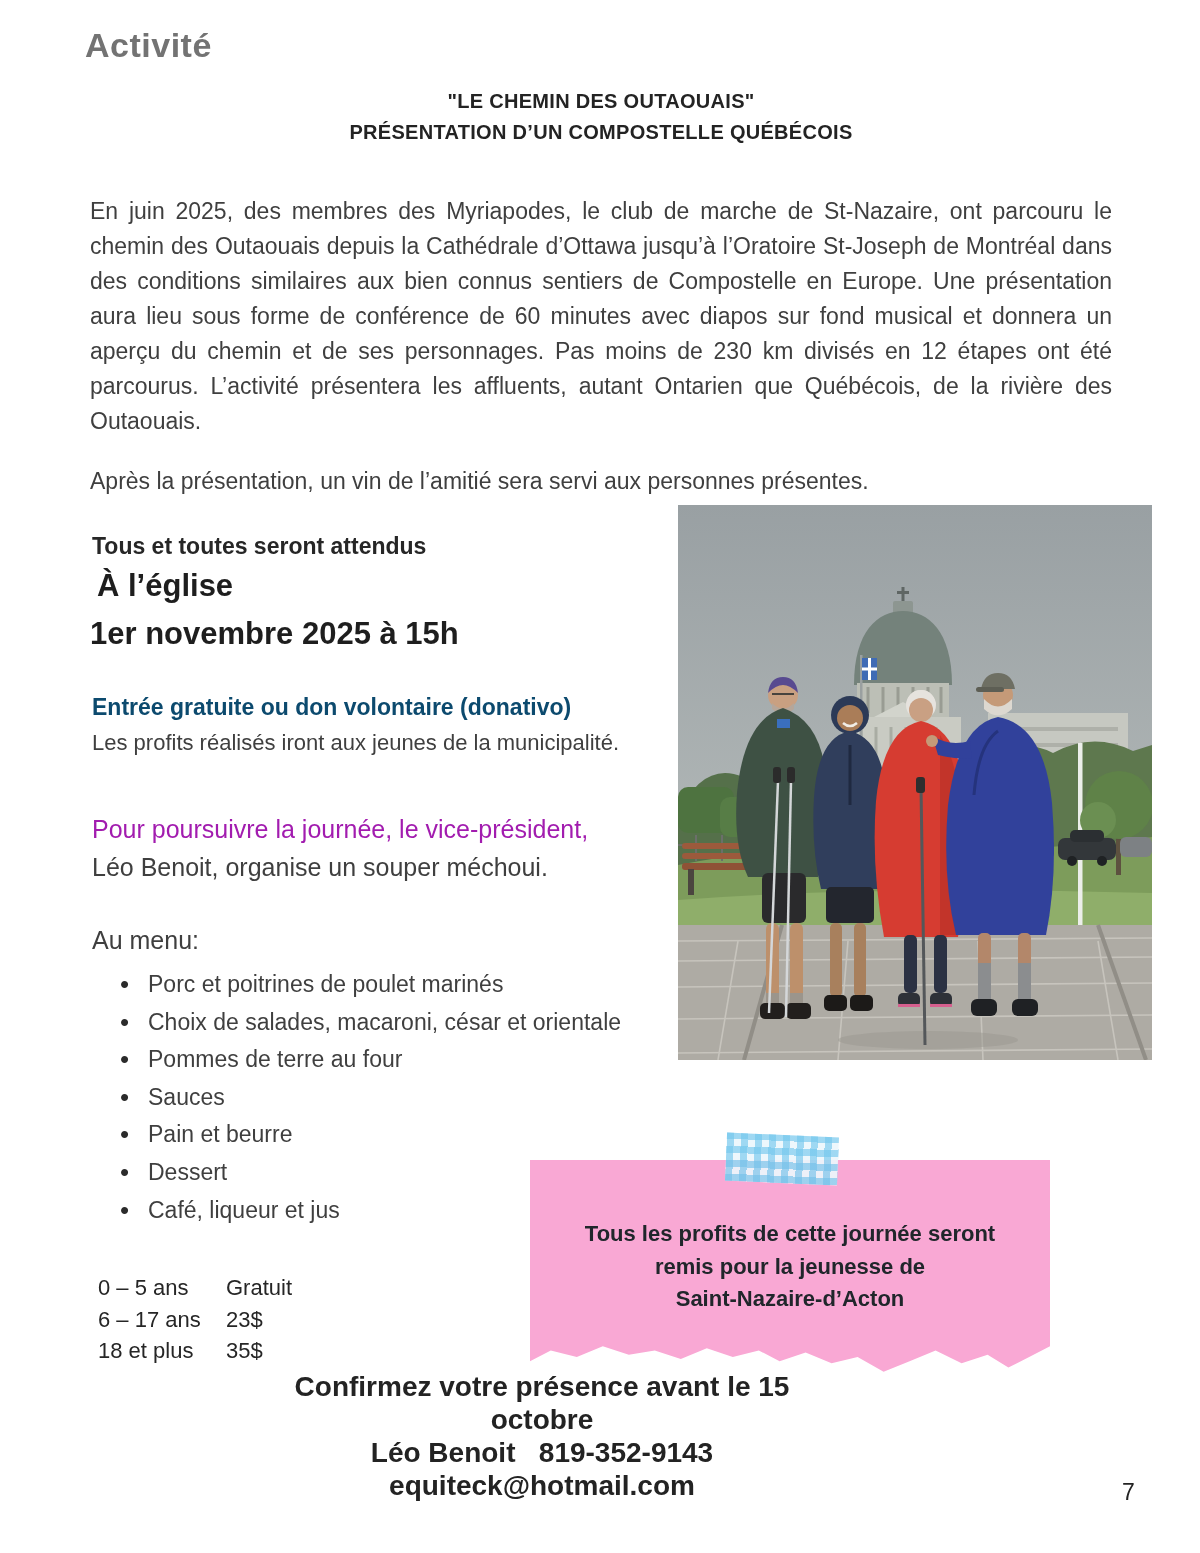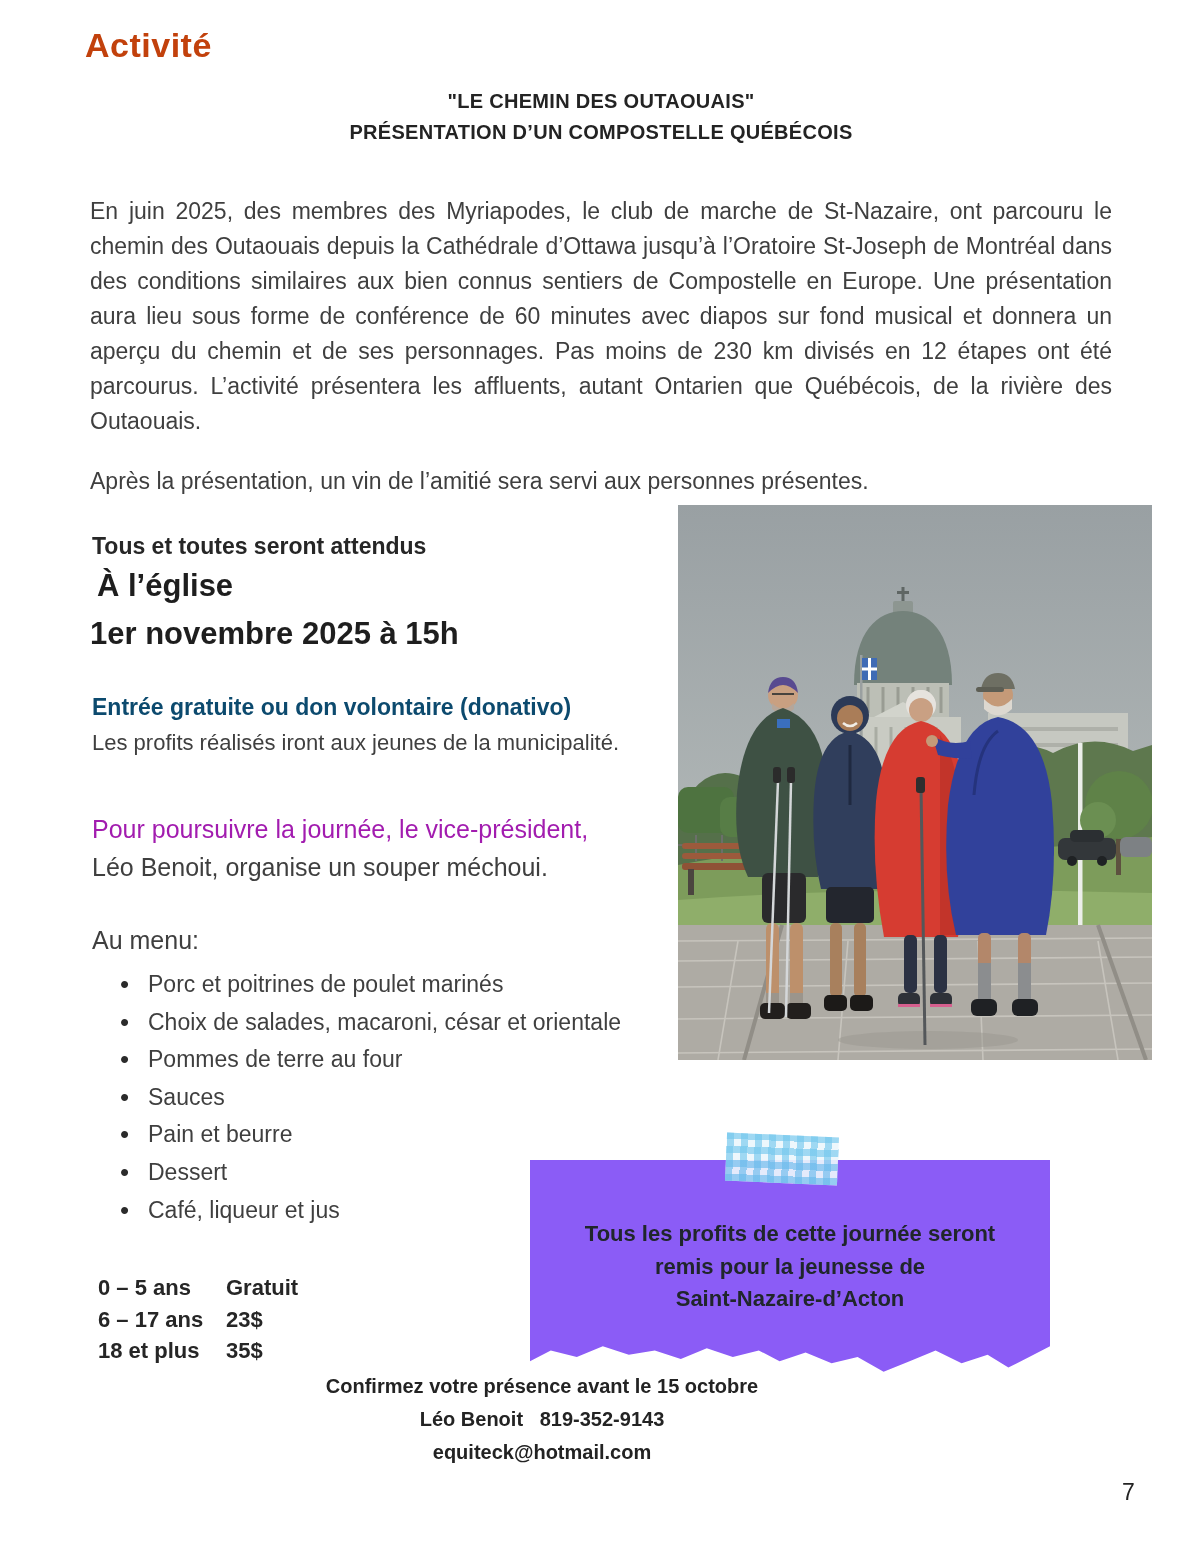--- a/index.html
+++ b/index.html
@@ -8,21 +8,21 @@
     width:1200px;height:1553px;
     margin:0 auto;
     background:#ffffff;
     font-family:"Liberation Sans", sans-serif;
     color:#3d3d3d;
     overflow:hidden;
   }
   .abs{position:absolute;}
   .section-title{
     left:85px;top:26px;
-    font-size:34px;font-weight:700;color:#c2410c;letter-spacing:.5px;
+    font-size:34px;font-weight:700;color:#737373;letter-spacing:.5px;
   }
   .doc-header{
     left:90px;top:86px;width:1022px;
     text-align:center;font-weight:700;font-size:20px;line-height:31px;color:#232323;
     letter-spacing:.3px;
   }
   .para{
     left:90px;top:186px;width:1022px;
     font-size:23px;line-height:35px;text-align:justify;color:#3f3f3f;margin-top:8px;
   }
@@ -47,45 +47,45 @@
   ul.menu li{position:relative;padding-left:30px;height:37.6px;line-height:37.6px;}
   ul.menu li::before{
     content:"•";position:absolute;left:2px;top:0;
     font-size:26px;color:#2b2b2b;
   }
   .photo-wrap{
     left:678px;top:505px;width:474px;height:555px;z-index:1;
   }
   .photo-wrap svg{display:block;width:100%;height:100%;}
   .prices{left:98px;top:1272px;z-index:4;}
-  .price-row{display:flex;font-size:22px;font-weight:700;color:#262626;line-height:31.5px;}
+  .price-row{display:flex;font-size:22px;font-weight:400;color:#262626;line-height:31.5px;}
   .price-label{width:128px;}
   .note-box{
     left:530px;top:1160px;width:520px;height:214px;
-    background:#8b5cf6;
+    background:#f9a8d4;
     clip-path:polygon(0% 0%,100% 0%,100% 87%,96% 92%,92% 97%,88% 91%,83% 95%,78% 89%,73% 94%,68% 99%,63% 92%,58% 95%,53% 90%,48% 94%,44% 89%,39% 92%,34% 88%,29% 93%,24% 89%,19% 91%,14% 87%,9% 92%,4% 89%,0% 94%);
     z-index:2;
   }
   .note-text{
     padding-top:58px;text-align:center;
     font-size:22px;font-weight:700;line-height:32.5px;color:#20262b;
   }
   .tape{
     left:726px;top:1135px;width:112px;height:48px;
     background-color:#ecf7fc;
     background-image:
       repeating-linear-gradient(90deg, rgba(105,195,236,.65) 0 7px, rgba(105,195,236,0) 7px 14px),
       repeating-linear-gradient(0deg, rgba(105,195,236,.65) 0 7px, rgba(105,195,236,0) 7px 14px);
     opacity:.92;
     transform:rotate(2.5deg);
     z-index:5;
   }
   .contact{
     left:242px;top:1370px;width:600px;text-align:center;
-    font-size:20px;font-weight:700;line-height:33px;color:#232323;z-index:4;
+    font-size:28px;font-weight:700;line-height:33px;color:#232323;z-index:4;
   }
   .contact .pre{white-space:pre;}
   .page-number{left:1122px;top:1479px;font-size:23px;color:#232323;}
 </style>
 </head>
 <body>
 
 <div id="page">
 
   <div class="abs section-title">Activité</div>

